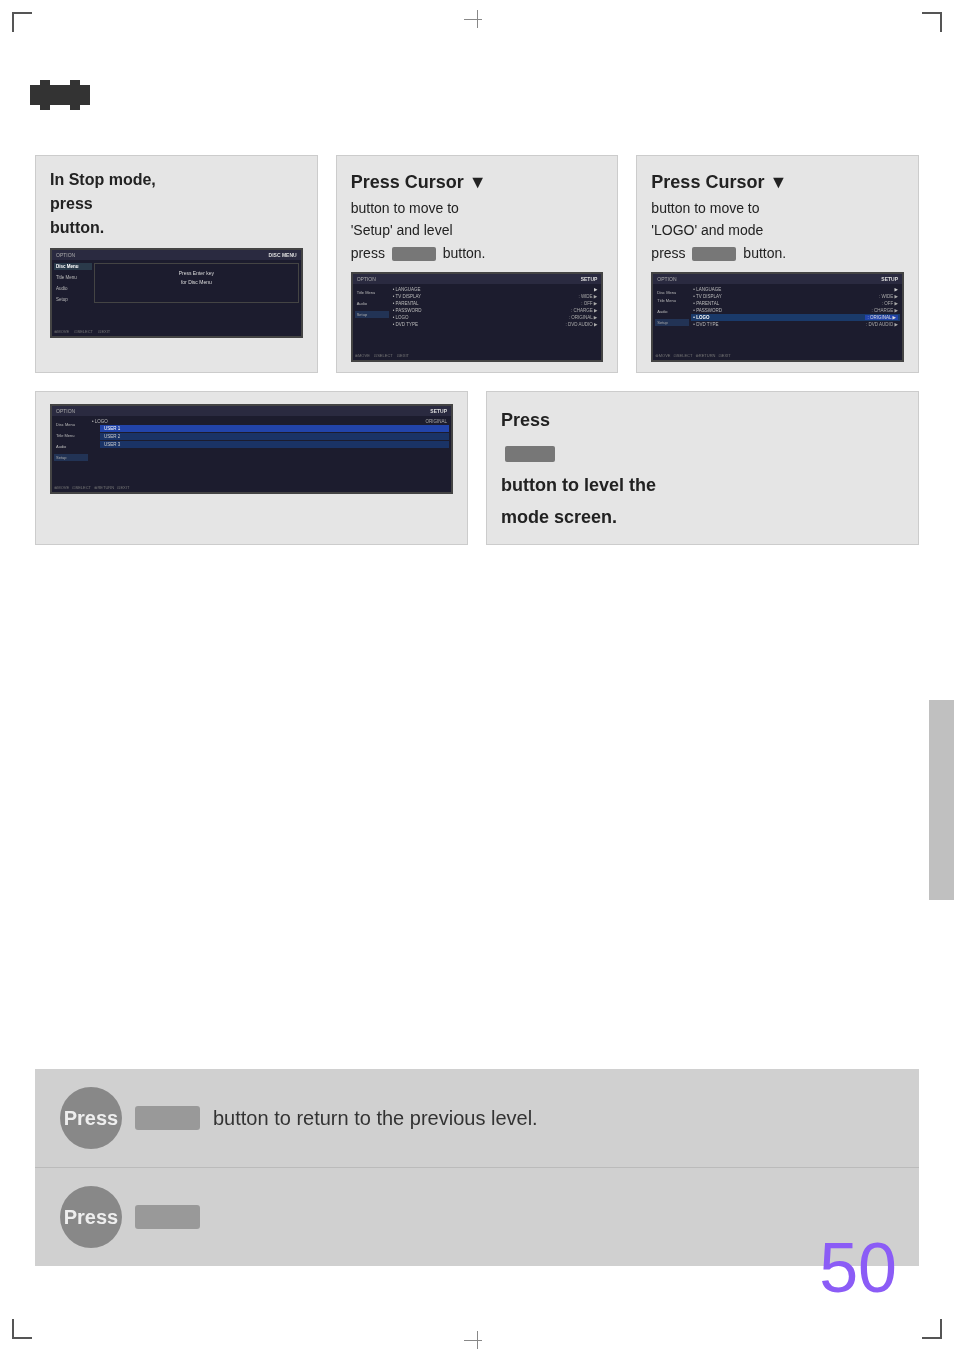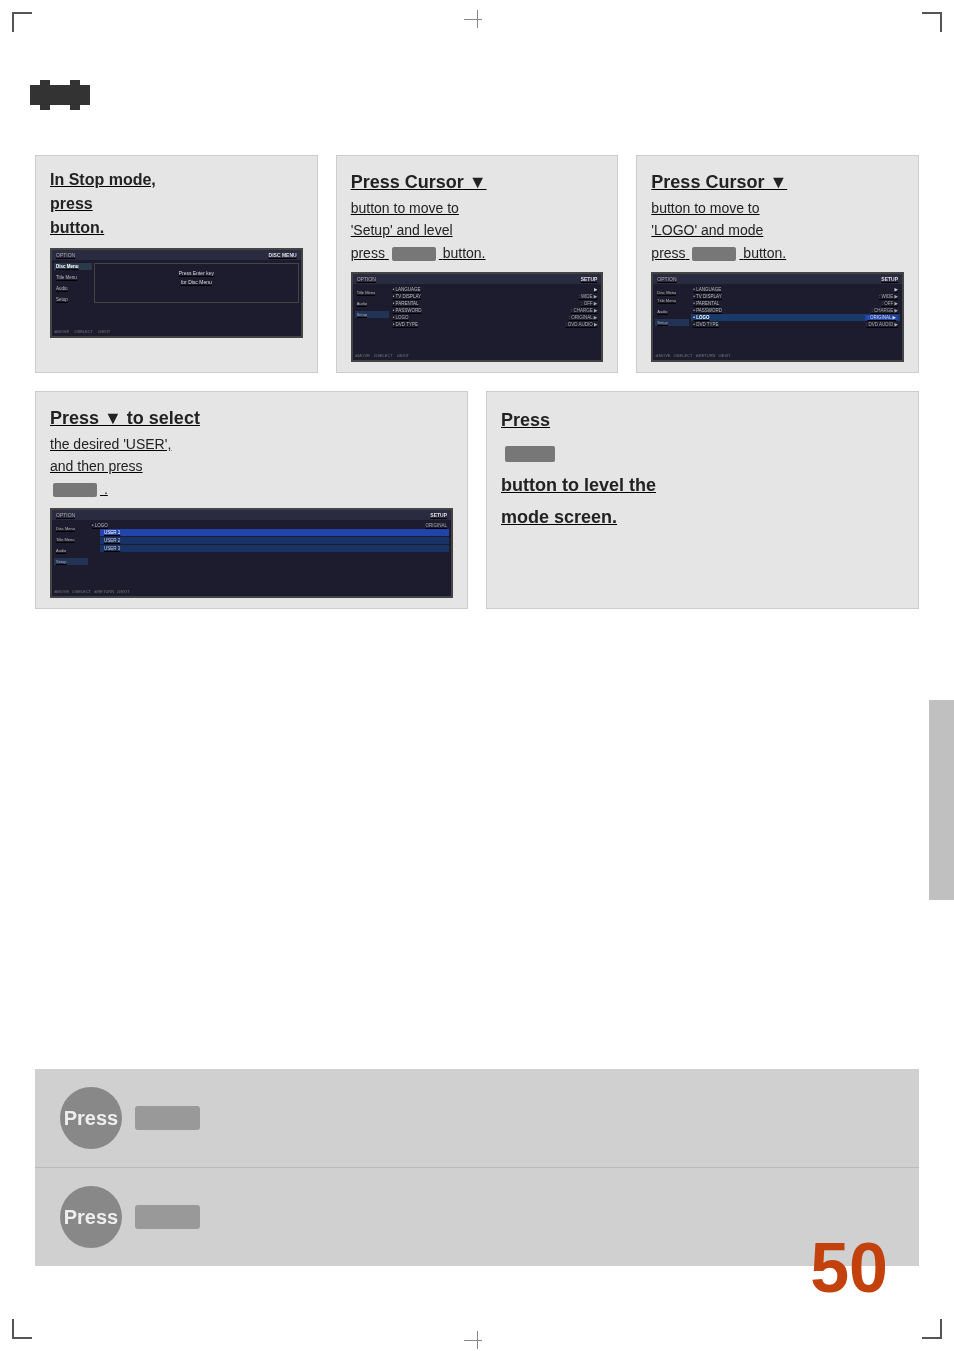--- a/index.html
+++ b/index.html
@@ -115,21 +115,21 @@
     <rect x="30" y="5" width="10" height="10" fill="#333"></rect>
     <rect x="30" y="15" width="10" height="10" fill="#333"></rect>
     <rect x="40" y="0" width="10" height="10" fill="#333"></rect>
     <rect x="40" y="10" width="10" height="10" fill="#333"></rect>
     <rect x="40" y="20" width="10" height="10" fill="#333"></rect>
     <rect x="50" y="5" width="10" height="10" fill="#333"></rect>
     <rect x="50" y="15" width="10" height="10" fill="#333"></rect>
   </svg>
 </div>
 
-<div style="position:absolute; top:155px; left:35px; right:35px;text-decoration:underline;">
+<div style="position:absolute; top:155px; left:35px; right:35px;">
 
   <div style="display:flex; gap:18px; margin-bottom:18px;">
 
     <div style="flex:1; background:#e5e5e5; border:1px solid #ccc; padding:12px 14px 10px 14px;">
       <div style="font-size:16px; font-weight:bold; color:#222; line-height:1.5; margin-bottom:8px;">
         <span>In Stop mode,</span><br>
         <span>press</span><br>
         <span>button.</span>
       </div>
 
@@ -279,27 +279,20 @@
             <span>⊡EXIT</span>
         </div>
       </div>
     </div>
 
   </div>
 
   <div style="display:flex; gap:18px;">
 
     <div style="flex:1; background:#e5e5e5; border:1px solid #ccc; padding:12px 14px 10px 14px;">
-      <div style="font-size:14px; color:#222; line-height:1.6; margin-bottom:8px;">
-        <span style="font-size:18px; font-weight:bold;">Press ▼ to select</span><br>
-        <span>the desired 'USER',</span><br>
-        <span>and then press</span><br>
-        <span style="display:inline-block; width:44px; height:14px; background:#777; border-radius:2px; vertical-align:middle; margin:0 3px;"></span>
-        <span>.</span>
-      </div>
 
       <div style="background:#1c1c2e; border:2px solid #444; width:100%; height:90px; position:relative; overflow:hidden;">
         <div style="display:flex; justify-content:space-between; background:#2a2a40; padding:2px 4px;">
           <span style="font-size:5px; color:#aaa;">OPTION</span>
           <span style="font-size:5px; color:#ddd; font-weight:bold;">SETUP</span>
         </div>
         <div style="display:flex; padding:2px 2px; gap:2px;">
           <div style="width:34px; display:flex; flex-direction:column; gap:1px;">
             <div style="padding:1px 2px; font-size:4px; color:#999;"> </div>
             <div style="padding:1px 2px; font-size:4px; color:#bbb;">Disc Menu</div>
@@ -341,26 +334,27 @@
   </div>
 </div>
 
 <div style="position:absolute; bottom:85px; left:35px; right:35px; background:#d0d0d0;">
 
   <div style="display:flex; align-items:center; padding:18px 25px; border-bottom:1px solid #bbb; gap:5px;">
     <div style="width:62px; height:62px; border-radius:50%; background:#888; display:flex; align-items:center; justify-content:center; flex-shrink:0; margin-right:8px;">
       <span style="font-size:20px; font-weight:bold; color:#eee;">Press</span>
     </div>
     <span style="display:inline-block; width:65px; height:24px; background:#999; border-radius:3px; flex-shrink:0; margin-right:8px;"></span>
+    <span style="font-size:20px; color:#333; line-height:1.4;">button to return to the previous level.</span>
   </div>
 
   <div style="display:flex; align-items:center; padding:18px 25px; gap:5px;">
     <div style="width:62px; height:62px; border-radius:50%; background:#888; display:flex; align-items:center; justify-content:center; flex-shrink:0; margin-right:8px;">
       <span style="font-size:20px; font-weight:bold; color:#eee;">Press</span>
     </div>
     <span style="display:inline-block; width:65px; height:24px; background:#999; border-radius:3px; flex-shrink:0; margin-right:8px;"></span>
   </div>
 
 </div>
 
-<div style="position:absolute; bottom:48px; right:66px; font-size:70px; font-weight:bold; color:#c2410c; line-height:1;">
+<div style="position:absolute; bottom:48px; right:57px; font-size:70px; font-weight:normal; color:#8b5cf6; line-height:1;">
   <span>50</span>
 </div>
 
 </body></html>

